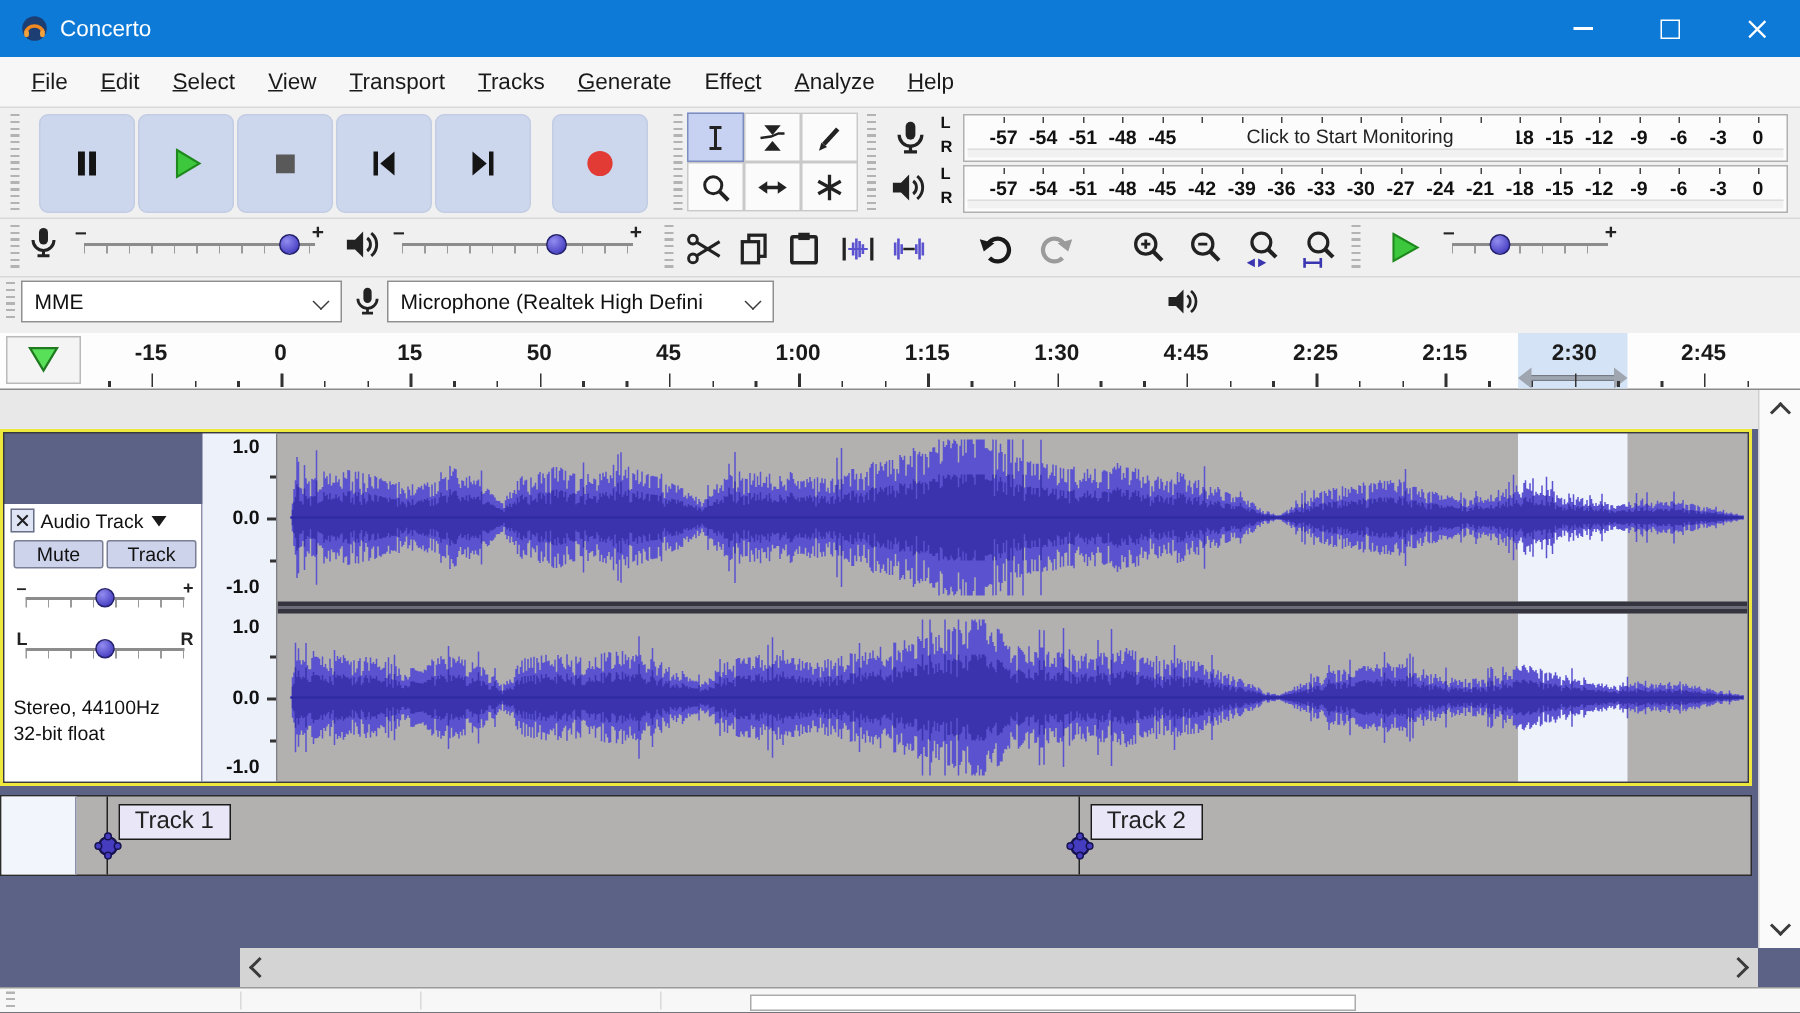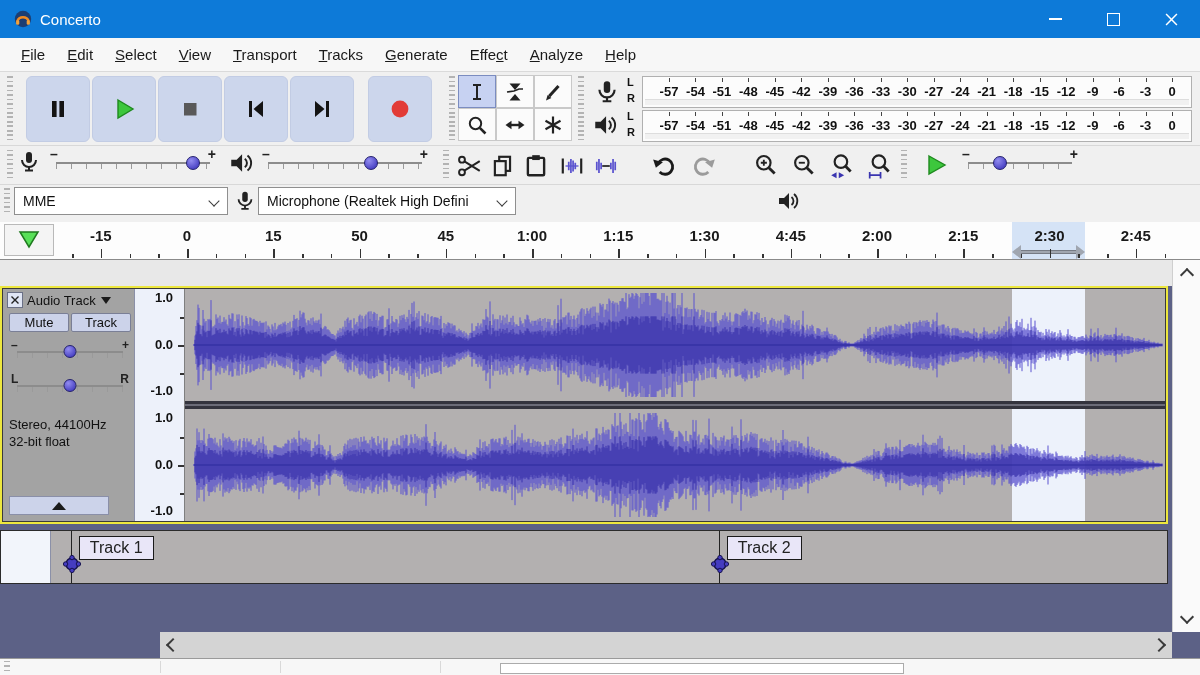--- a/index.html
+++ b/index.html
@@ -55,21 +55,21 @@
   .rlabel{position:absolute;top:5px;transform:translateX(-50%);font-size:15px;font-weight:700;color:#1a1a1a;}
   .rtick{position:absolute;bottom:1px;width:1.5px;background:#333;}
   .rsel{position:absolute;top:0;height:37px;background:#d5e3f6;}
   .qp-line{position:absolute;left:7px;right:7px;top:29px;height:2px;background:#a0a6b0;outline:1px solid #757a84;}
   .qp-head{position:absolute;top:23px;width:0;height:0;border-top:7px solid transparent;border-bottom:7px solid transparent;}
   
   .tracks{position:absolute;left:0;top:260px;width:1200px;height:398px;background:#5c6186;}
   .gapstrip{position:absolute;left:0;top:0;width:1172px;height:26px;background:#e8e8e8;}
   .track-audio{position:absolute;left:0;top:26px;width:1168px;height:238px;border:2px solid #ede73e;box-sizing:border-box;}
   .track-inner{position:absolute;inset:0;border:1px solid #3a3a3a;display:flex;}
-  .tpanel{width:132px;background:#a3a3a3;position:relative;flex:none;border-right:1px solid #8b90a8;box-sizing:border-box;}
+  .tpanel{width:132px;background:#ffffff;position:relative;flex:none;border-right:1px solid #8b90a8;box-sizing:border-box;margin-top:47px;}
   .xbtn{position:absolute;left:4px;top:3px;width:16px;height:16px;background:#dfe5f4;border:1px solid #6a7086;box-sizing:border-box;
         display:flex;align-items:center;justify-content:center;}
   .ttitle{position:absolute;left:24px;top:4px;font-size:13px;color:#111;display:flex;align-items:center;gap:5px;white-space:nowrap;}
   .tri-down{width:0;height:0;border-left:5px solid transparent;border-right:5px solid transparent;border-top:7px solid #1a1a1a;}
   .tri-up{width:0;height:0;border-left:7px solid transparent;border-right:7px solid transparent;border-bottom:8px solid #1a1a1a;}
   .msbtn{position:absolute;top:24px;width:60px;height:19px;background:#ccd3ea;border:1px solid #7a7f96;box-sizing:border-box;
          font-size:13px;display:flex;align-items:center;justify-content:center;border-radius:2px;}
   .pslider{position:absolute;width:118px;height:24px;}
   .pslider .sl-minus,.pslider .sl-plus{font-size:12px;top:-1px;}
   .pslider .sl-track{top:12px;} .pslider .sl-ticks{top:14px;}
@@ -264,20 +264,21 @@
       <span class="mnum" style="left: 423.105px;">-12</span>
       <div class="mtick" style="left: 449.579px;"></div>
       <span class="mnum" style="left: 449.579px;">-9</span>
       <div class="mtick" style="left: 476.053px;"></div>
       <span class="mnum" style="left: 476.053px;">-6</span>
       <div class="mtick" style="left: 502.526px;"></div>
       <span class="mnum" style="left: 502.526px;">-3</span>
       <div class="mtick" style="left: 529px;"></div>
       <span class="mnum" style="left: 529px;">0</span>
       <div class="mlane"></div>
+      <div class="moverlay">Click to Start Monitoring</div>
     </div>
 
   <div class="abs" style="left:592px;top:112px">
     <svg width="26" height="26" viewBox="0 0 24 24">
       <polygon points="3,9 8,9 13,4 13,20 8,15 3,15" fill="#222"></polygon>
       <path d="M15.5 8 a5 5 0 0 1 0 8 M18 5 a9 9 0 0 1 0 14" stroke="#222" stroke-width="1.8" fill="none"></path>
     </svg>
   </div>
   <span class="mlr" style="left:627px;top:110px">L</span>
   <span class="mlr" style="left:627px;top:126px">R</span>
@@ -522,21 +523,21 @@
         <div class="rtick" style="left: 1104.5px; height: 4px;"></div>
         <span class="rlabel" style="left: 40.75px;">-15</span>
         <span class="rlabel" style="left: 127px;">0</span>
         <span class="rlabel" style="left: 213.25px;">15</span>
         <span class="rlabel" style="left: 299.5px;">50</span>
         <span class="rlabel" style="left: 385.75px;">45</span>
         <span class="rlabel" style="left: 472px;">1:00</span>
         <span class="rlabel" style="left: 558.25px;">1:15</span>
         <span class="rlabel" style="left: 644.5px;">1:30</span>
         <span class="rlabel" style="left: 730.75px;">4:45</span>
-        <span class="rlabel" style="left: 817px;">2:00</span>
+        <span class="rlabel" style="left: 817px;">2:25</span>
         <span class="rlabel" style="left: 903.25px;">2:15</span>
         <span class="rlabel" style="left: 989.5px;">2:30</span>
         <span class="rlabel" style="left: 1075.75px;">2:45</span>
       </div>
   </div>
 
   <div class="tracks">
     <div class="gapstrip"></div>
 
     <div class="track-audio">

